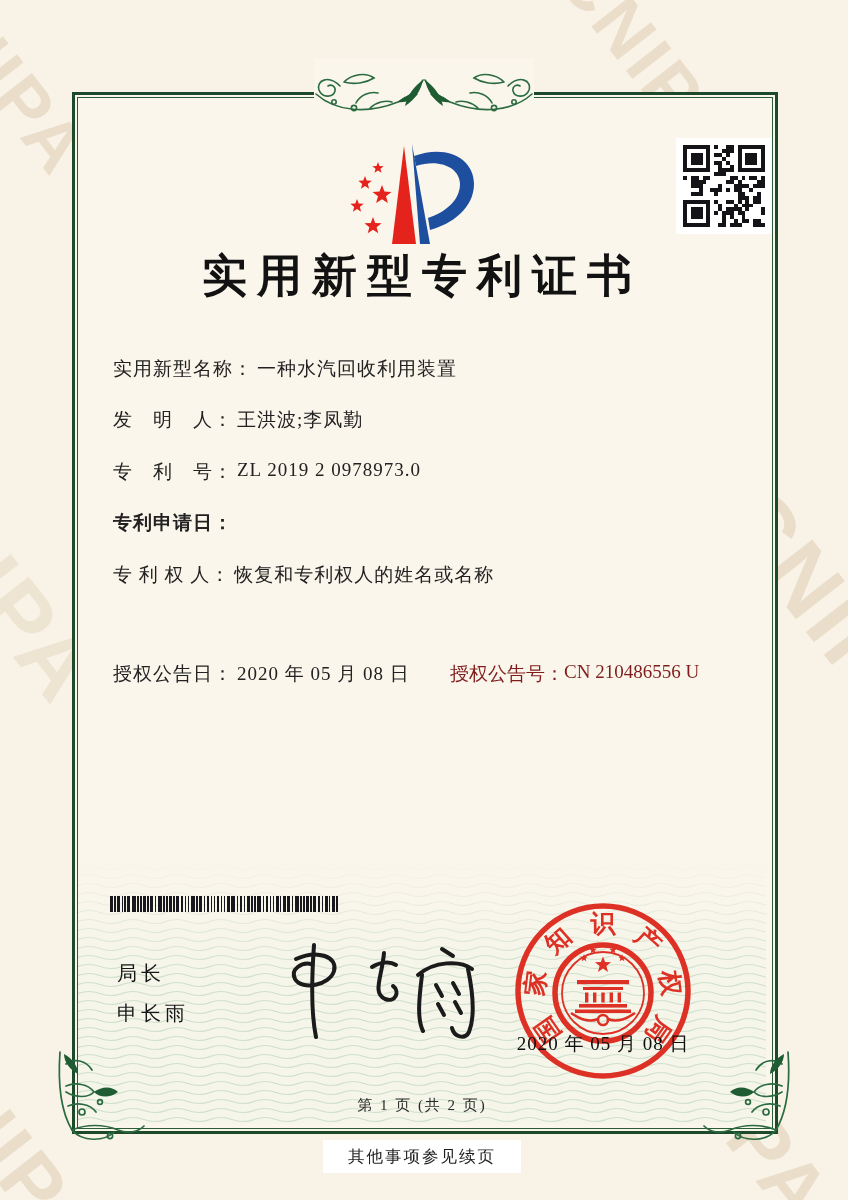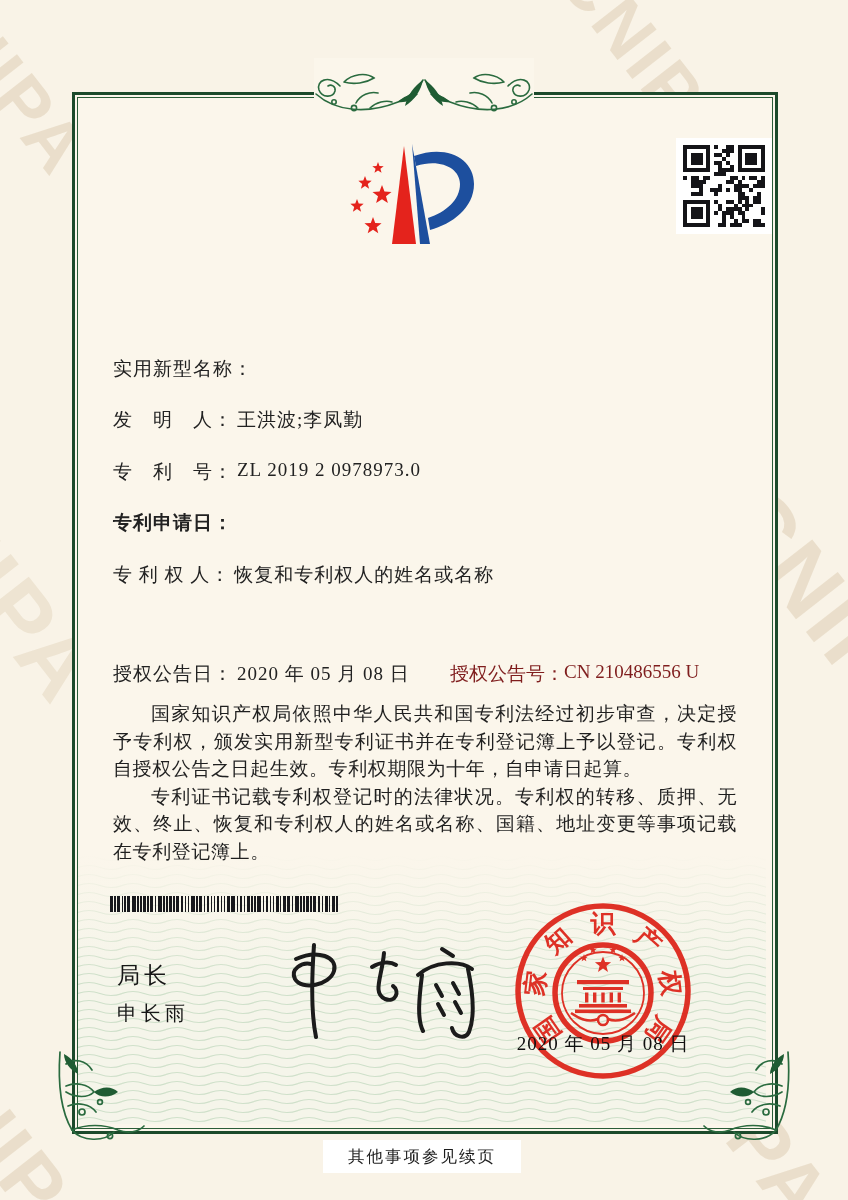--- a/index.html
+++ b/index.html
@@ -23,21 +23,21 @@
          letter-spacing:10px;color:#121212;}
   .fieldrow{position:absolute;left:113px;font-size:19px;display:flex;white-space:pre;color:#222;}
   .fieldrow .lbl{letter-spacing:1px;}
   .fieldrow .val{margin-left:4px;letter-spacing:1px;}
   .grantno{position:absolute;left:450px;font-size:19px;display:flex;white-space:pre;color:#7f1d1d;}
   .bodytext{position:absolute;left:113px;top:700px;width:624px;font-size:19px;line-height:27.5px;
             color:#1f1f1f;letter-spacing:0.6px;text-align:justify;}
   .bodytext p{margin:0;text-indent:2em;}
   .barcode{position:absolute;left:110px;top:896px;width:228px;height:16px;display:flex;overflow:hidden;}
   .barcode span{display:block;height:100%;background:#18181c;margin-right:1.6px;flex:none;}
-  .sig-title{position:absolute;left:117px;top:960px;font-size:23px;letter-spacing:4px;color:#161616;
+  .sig-title{position:absolute;left:117px;top:960px;font-size:20px;letter-spacing:4px;color:#161616;
              font-family:"Liberation Sans","DejaVu Sans",sans-serif;}
   .sig-name{position:absolute;left:117px;top:1000px;font-size:20px;letter-spacing:4px;color:#161616;
             font-family:Liberation Sans, sans-serif;}
   .signature{position:absolute;left:252px;top:933px;width:240px;height:115px;}
   .seal{position:absolute;left:513px;top:901px;width:180px;height:180px;}
   .seal text{font-family:"Liberation Serif","DejaVu Serif",serif;font-weight:700;}
   .sealdate{position:absolute;left:503px;top:1031px;width:200px;text-align:center;font-size:19px;
             letter-spacing:1px;color:#101010;}
   .pageinfo{position:absolute;left:72px;top:1096px;width:700px;text-align:center;font-size:15px;
             letter-spacing:2px;color:#2a2a2a;}
@@ -279,23 +279,25 @@
         <rect x="2" y="2" width="3" height="3"></rect>
         <rect x="14" y="0" width="7" height="7"></rect>
         <rect x="15" y="1" width="5" height="5" fill="#ffffff"></rect>
         <rect x="16" y="2" width="3" height="3"></rect>
         <rect x="0" y="14" width="7" height="7"></rect>
         <rect x="1" y="15" width="5" height="5" fill="#ffffff"></rect>
         <rect x="2" y="16" width="3" height="3"></rect>
       </g>
   </svg>
 
+  <div class="title">实用新型专利证书</div>
 
   <div class="fieldrow" style="top:356px;justify-content:space-between;">
     <span class="lbl">实用新型名称：</span>
+    <span class="val">一种水汽回收利用装置</span>
   </div>
   <div class="fieldrow" style="top:407px;">
     <span class="lbl">发　明　人：</span>
     <span class="val">王洪波;李凤勤</span>
   </div>
   <div class="fieldrow" style="top:459px;">
     <span class="lbl">专　利　号：</span>
     <span class="val">ZL 2019 2 0978973.0</span>
   </div>
   <div class="fieldrow" style="top:510px;font-weight:bold;">
@@ -307,24 +309,20 @@
   </div>
   <div class="fieldrow" style="top:661px;align-items:flex-end;">
     <span class="lbl">授权公告日：</span>
     <span class="val">2020 年 05 月 08 日</span>
   </div>
   <div class="grantno" style="top:661px;">
     <span class="lbl">授权公告号：</span>
     <span class="val">CN 210486556 U</span>
   </div>
 
-  <div class="bodytext">
-    <p>国家知识产权局依照中华人民共和国专利法经过初步审查，决定授予专利权，颁发实用新型专利证书并在专利登记簿上予以登记。专利权自授权公告之日起生效。专利权期限为十年，自申请日起算。</p>
-    <p>专利证书记载专利权登记时的法律状况。专利权的转移、质押、无效、终止、恢复和专利权人的姓名或名称、国籍、地址变更等事项记载在专利登记簿上。</p>
-  </div>
 
   <div class="barcode">
       <span style="width:2.7px"></span>
       <span style="width:1.35px"></span>
       <span style="width:2.7px"></span>
       <span style="width:1.35px"></span>
       <span style="width:1.35px"></span>
       <span style="width:2.7px"></span>
       <span style="width:4.050000000000001px"></span>
       <span style="width:1.35px"></span>
@@ -434,15 +432,16 @@
         <rect x="66" y="103" width="48" height="3.6"></rect>
         <rect x="62" y="108.5" width="56" height="3.6"></rect>
         <circle cx="90" cy="119" r="5" fill="none" stroke="#dd2318" stroke-width="2.6"></circle>
         <path d="M58 112 Q74 123 85 118" fill="none" stroke="#dd2318" stroke-width="2.6"></path>
         <path d="M122 112 Q106 123 95 118" fill="none" stroke="#dd2318" stroke-width="2.6"></path>
       </g>
     </g>
   </svg>
   <div class="sealdate">2020 年 05 月 08 日</div>
 
+  <div class="pageinfo">第 1 页 (共 2 页)</div>
   <div class="contnote">其他事项参见续页</div>
 
 </div>
 
 </body></html>

